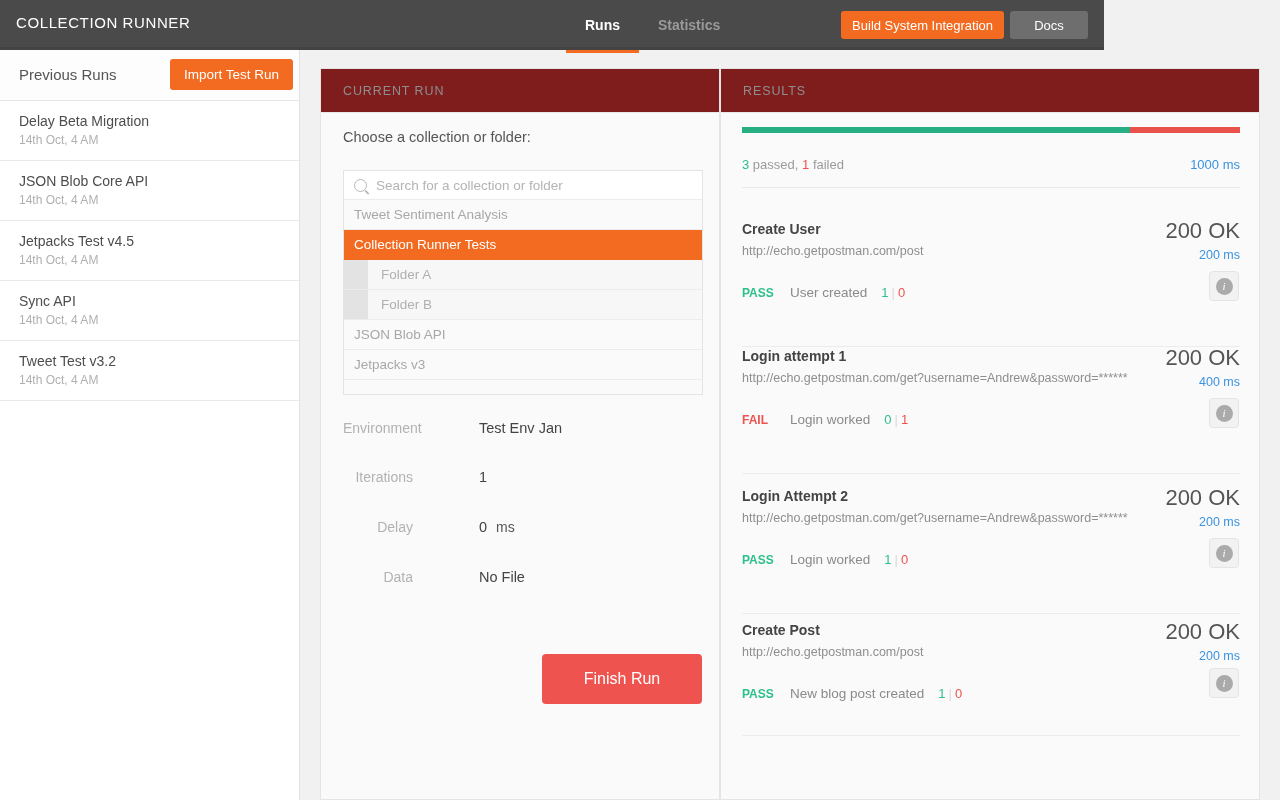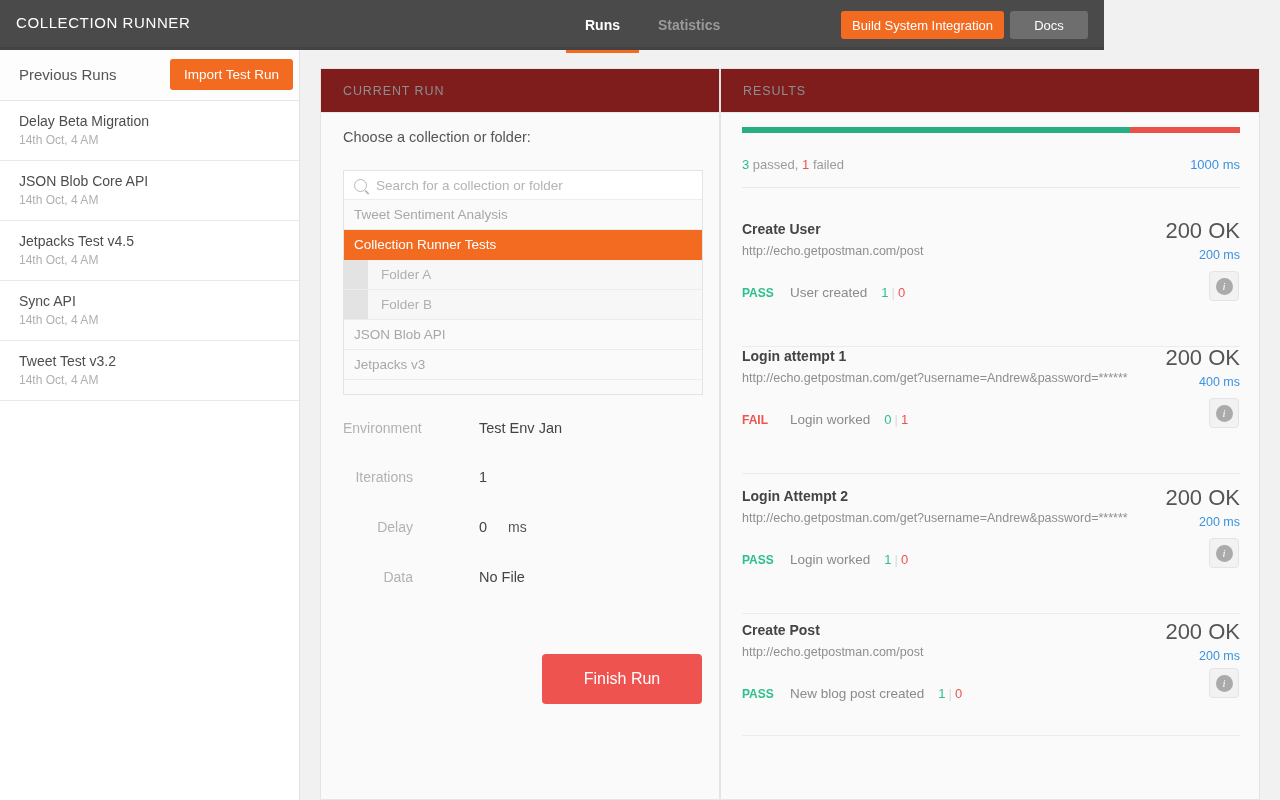--- a/index.html
+++ b/index.html
@@ -143,21 +143,21 @@
   
   .form-row {
     position: absolute; left: 22px; width: 360px; height: 20px;
     display: flex; align-items: center;
   }
   .form-label {
     width: 92px; text-align: right; font-size: 14px; color: #b2b2b2;
     padding-right: 22px;
   }
   .form-value { font-size: 14.5px; color: #444444; margin-left: 44px; }
-  .form-unit { font-size: 14px; color: #555; margin-left: 21px; }
+  .form-unit { font-size: 14px; color: #555; margin-left: 9px; }
 
   #btn-finish {
     position: absolute; left: 221px; top: 585px;
     width: 160px; height: 50px;
     background: #ef5350; color: #ffffff; border: none; border-radius: 4px;
     font-size: 16px; font-family: inherit; cursor: pointer;
   }
 
   
   #progress-wrap {

